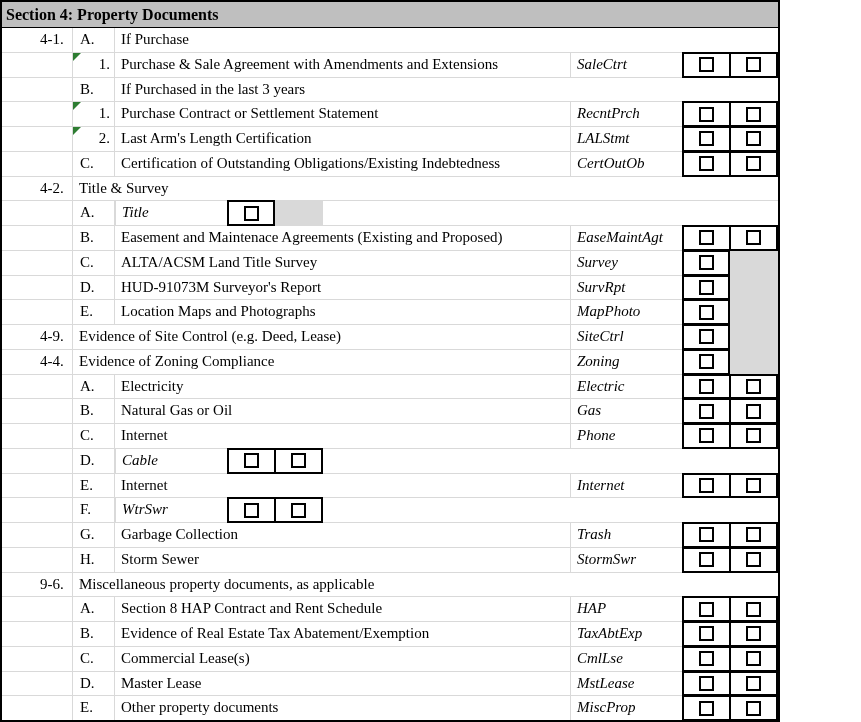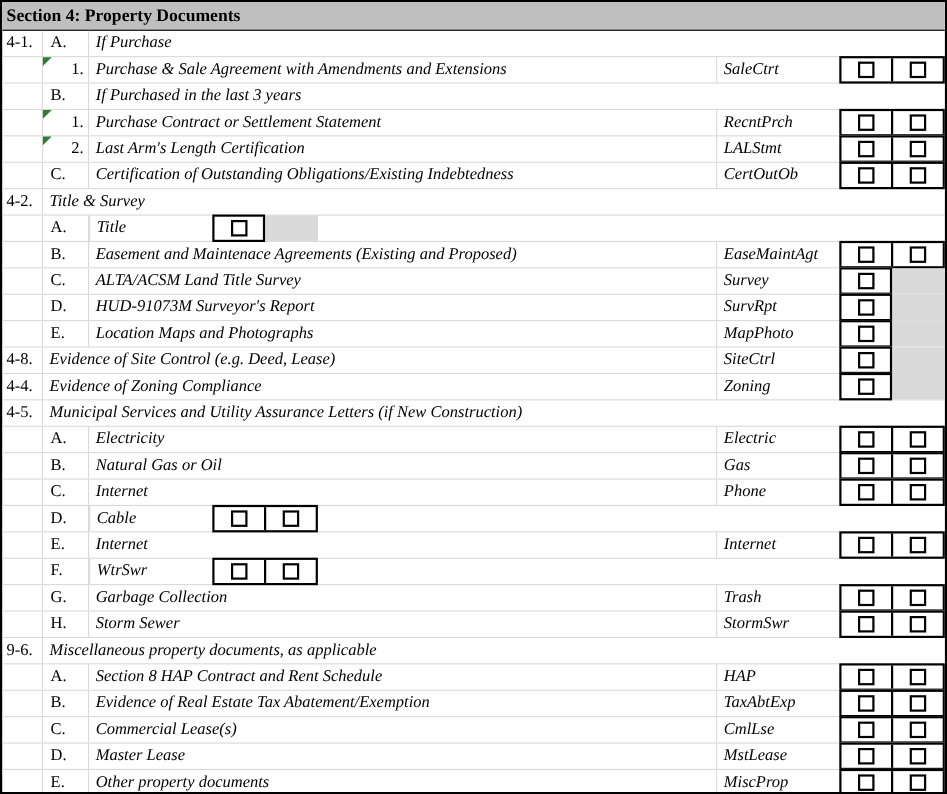--- a/index.html
+++ b/index.html
@@ -1,19 +1,19 @@
 <!DOCTYPE html>
 <html style="--header-bg: #BFBFBF; --shaded-cell: #D9D9D9; --gridline: #D9D9D9; --border: #000000; --flag-green: #2E7D32;"><head>
 <meta charset="utf-8">
 <style>
   html, body { margin: 0; padding: 0; background: #fff; }
   * { box-sizing: border-box; }
 
   .sheet {
-    width: 861px;
+    width: 780px;
     height: 722px;
     border: 2px solid var(--border, #000);
     background: #fff;
     font-family: "Liberation Serif", serif;
     font-size: 15px;
     color: #000;
     display: flex;
     flex-direction: column;
     overflow: hidden;
   }
@@ -41,20 +41,21 @@
     line-height: 23px;
     position: relative;
   }
   .row:last-child { border-bottom: none; }
 
   .c-num {
     flex: 0 0 37px;
     border-right: 1px solid var(--gridline, #D9D9D9);
     padding-left: 4px;
     overflow: hidden;
+    margin-left: 34px;
   }
 
   .c-letter {
     flex: 0 0 42px;
     border-right: 1px solid var(--gridline, #D9D9D9);
     padding-left: 7px;
     position: relative;
     overflow: visible;
   }
   .c-letter.sub {
@@ -71,21 +72,20 @@
     height: 0;
     border-top: 8px solid var(--flag-green, #2E7D32);
     border-right: 8px solid transparent;
   }
 
   .c-desc {
     flex: 1 1 auto;
     padding-left: 6px;
     white-space: nowrap;
     overflow: hidden;
-    font-style: italic;
   }
 
   .c-code {
     flex: 0 0 112px;
     border-left: 1px solid var(--gridline, #D9D9D9);
     padding-left: 6px;
     white-space: nowrap;
     overflow: hidden;
     font-style: italic;
   }
@@ -283,21 +283,21 @@
         <div class="c-boxes">
           <div class="shade"></div>
           <div class="cbgroup single">
             <div class="cbcell">
               <div class="checkbox"></div>
             </div>
           </div>
         </div>
       </div>
       <div class="row">
-        <div class="c-num">4-8.</div>
+        <div class="c-num">4-9.</div>
         <div class="c-desc">Evidence of Site Control (e.g. Deed, Lease)</div>
         <div class="c-code">SiteCtrl</div>
         <div class="c-boxes">
           <div class="shade"></div>
           <div class="cbgroup single">
             <div class="cbcell">
               <div class="checkbox"></div>
             </div>
           </div>
         </div>
@@ -309,24 +309,20 @@
         <div class="c-boxes">
           <div class="shade"></div>
           <div class="cbgroup single">
             <div class="cbcell">
               <div class="checkbox"></div>
             </div>
           </div>
         </div>
       </div>
       <div class="row">
-        <div class="c-num">4-5.</div>
-        <div class="c-desc">Municipal Services and Utility Assurance Letters (if New Construction)</div>
-      </div>
-      <div class="row">
         <div class="c-num"></div>
         <div class="c-letter"><span>A.</span></div>
         <div class="c-desc">Electricity</div>
         <div class="c-code">Electric</div>
         <div class="c-boxes">
           <div class="cbgroup">
             <div class="cbcell">
               <div class="checkbox"></div>
             </div>
             <div class="cbcell">

